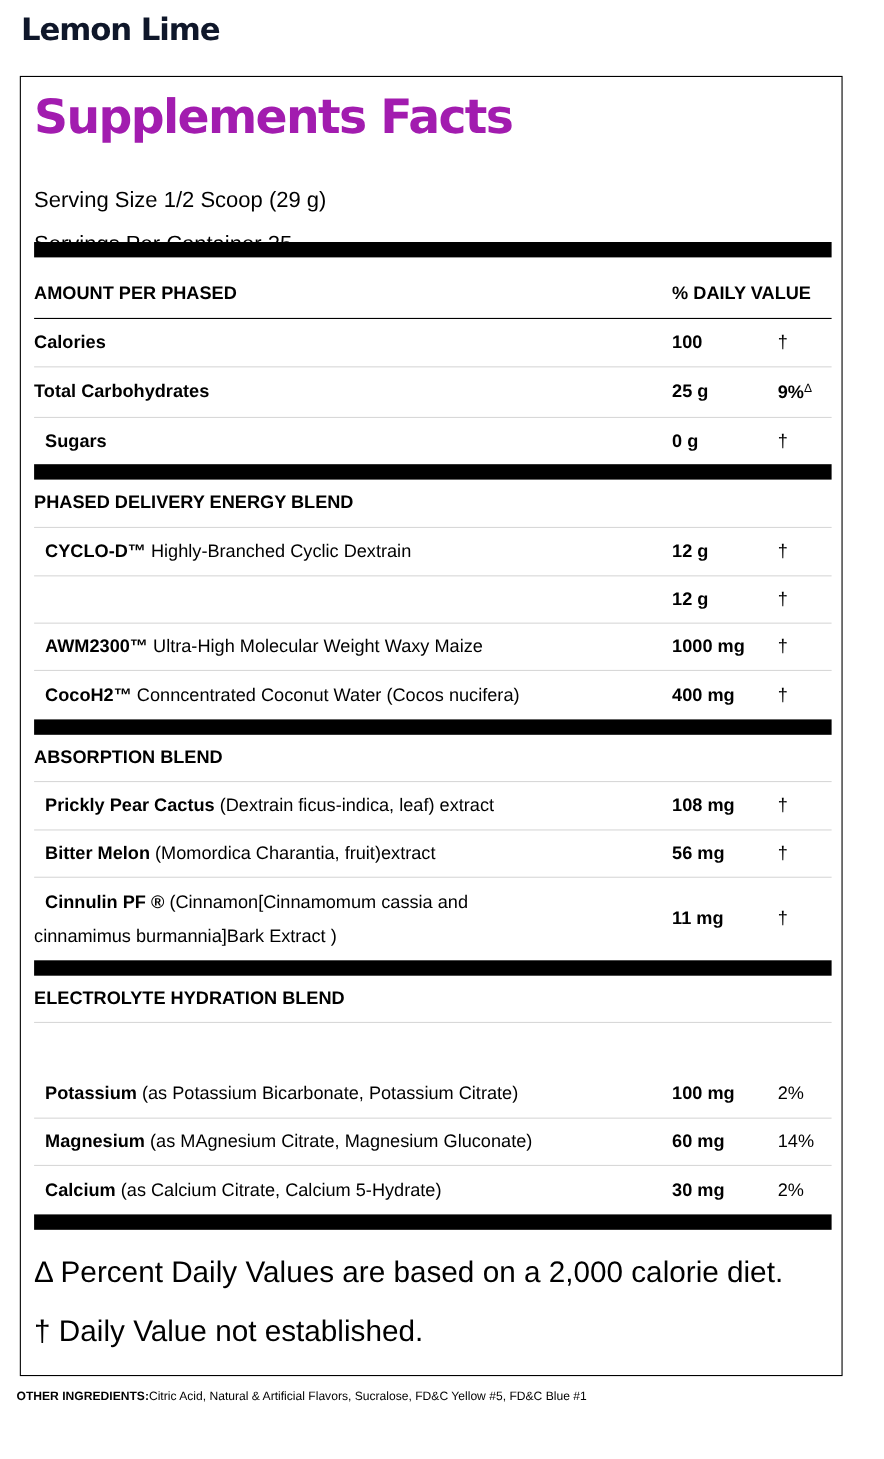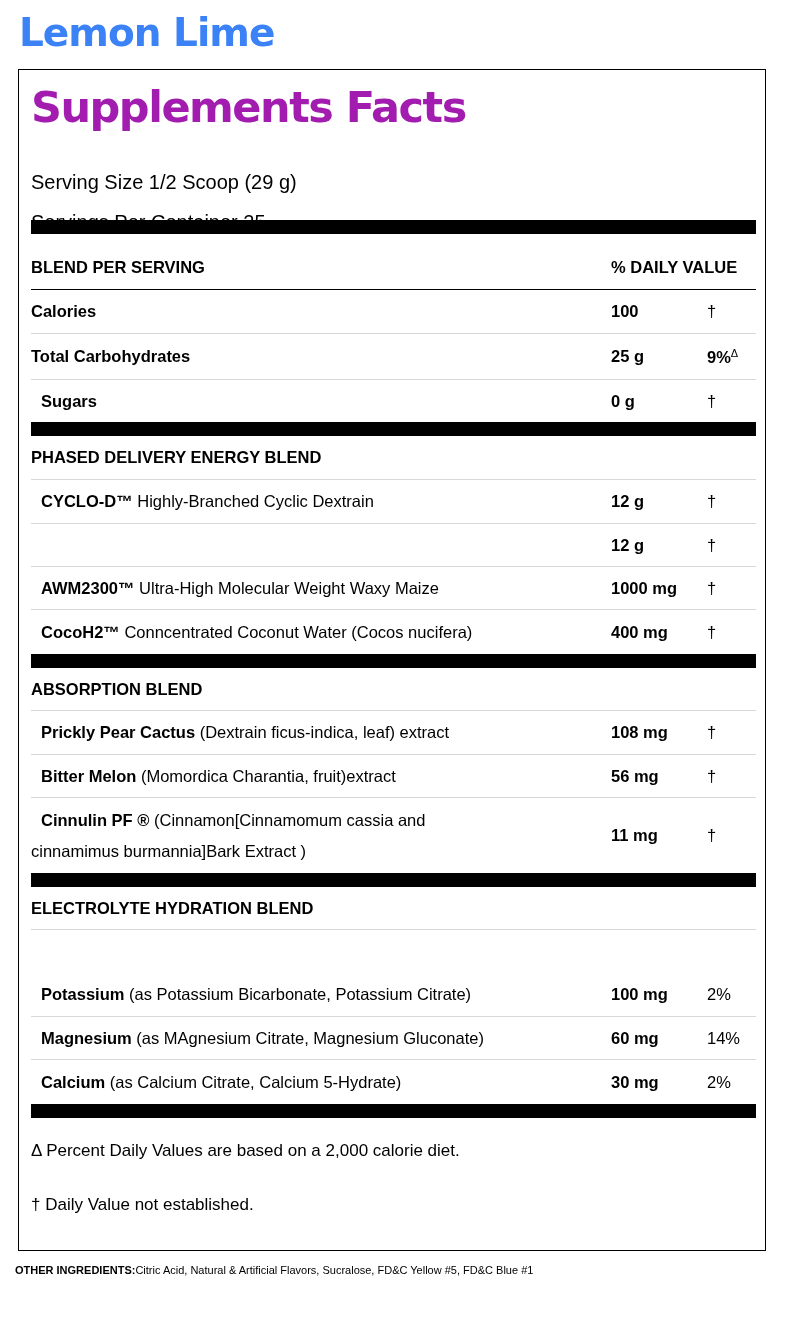--- a/index.html
+++ b/index.html
@@ -3,21 +3,21 @@
 <meta charset="utf-8">
 <style>
   html, body { margin: 0; padding: 0; background: #ffffff; }
   body {
     width: 804px; height: 1326px; position: relative; overflow: hidden;
     font-family: "Liberation Sans", sans-serif; color: #000;
   }
   .flavor {
     position: absolute; left: 19px; top: 10px;
     font-family: "DejaVu Sans", sans-serif; font-weight: bold;
-    font-size: 39px; letter-spacing: -1px; color: #3b82f6;
+    font-size: 28px; letter-spacing: -1px; color: #0f172a;
   }
   .panel {
     position: absolute; left: 18px; top: 69px; width: 748px; height: 1182px;
     border: 1px solid #000; box-sizing: border-box;
   }
   .title {
     position: absolute; left: 12px; top: 12px;
     font-family: "DejaVu Sans", sans-serif; font-weight: bold;
     font-size: 43px; letter-spacing: -1.5px; color: #a21caf; white-space: nowrap;
   }
@@ -29,40 +29,40 @@
   }
   .row.sep { border-bottom: 1px solid #d8d8d8; }
   .row.hdr-line { border-bottom: 1px solid #000; }
   .c-name { width: 580px; padding-left: 0; }
   .c-name.ind { padding-left: 10px; }
   .c-amt { position: absolute; left: 580px; font-weight: bold; white-space: nowrap; }
   .c-dv { position: absolute; left: 676px; white-space: nowrap; }
   .b { font-weight: bold; }
   .dv-bold { font-weight: bold; }
   sup { font-size: 11px; vertical-align: 6px; font-weight: normal; }
-  .foot { position: absolute; left: 12px; font-size: 17px; white-space: nowrap; }
+  .foot { position: absolute; left: 12px; font-size: 27px; white-space: nowrap; }
   .other {
     position: absolute; left: 15px; top: 1255px; width: 726px;
     font-size: 11px; line-height: 31px; text-align: justify;
   }
 </style>
 </head>
 <body>
 
 <div class="flavor">Lemon Lime</div>
 
 <div class="panel">
   <div class="title">Supplements Facts</div>
   <div class="serving" style="top:72px">Serving Size 1/2 Scoop (29 g)</div>
   <div class="serving" style="top:112px">Servings Per Container 25</div>
 
   <div class="bar" style="top:150px;height:14px"></div>
 
   <div class="row hdr-line b" style="top:176px;height:44px">
-    <span class="c-name">BLEND PER SERVING</span>
+    <span class="c-name">AMOUNT PER PHASED</span>
     <span class="c-amt">% DAILY VALUE</span>
   </div>
 
   <div class="row sep" style="top:220px;height:44px">
     <span class="c-name b">Calories</span>
     <span class="c-amt">100</span>
     <span class="c-dv">†</span>
   </div>
   <div class="row sep" style="top:264px;height:46px">
     <span class="c-name b">Total Carbohydrates</span>

